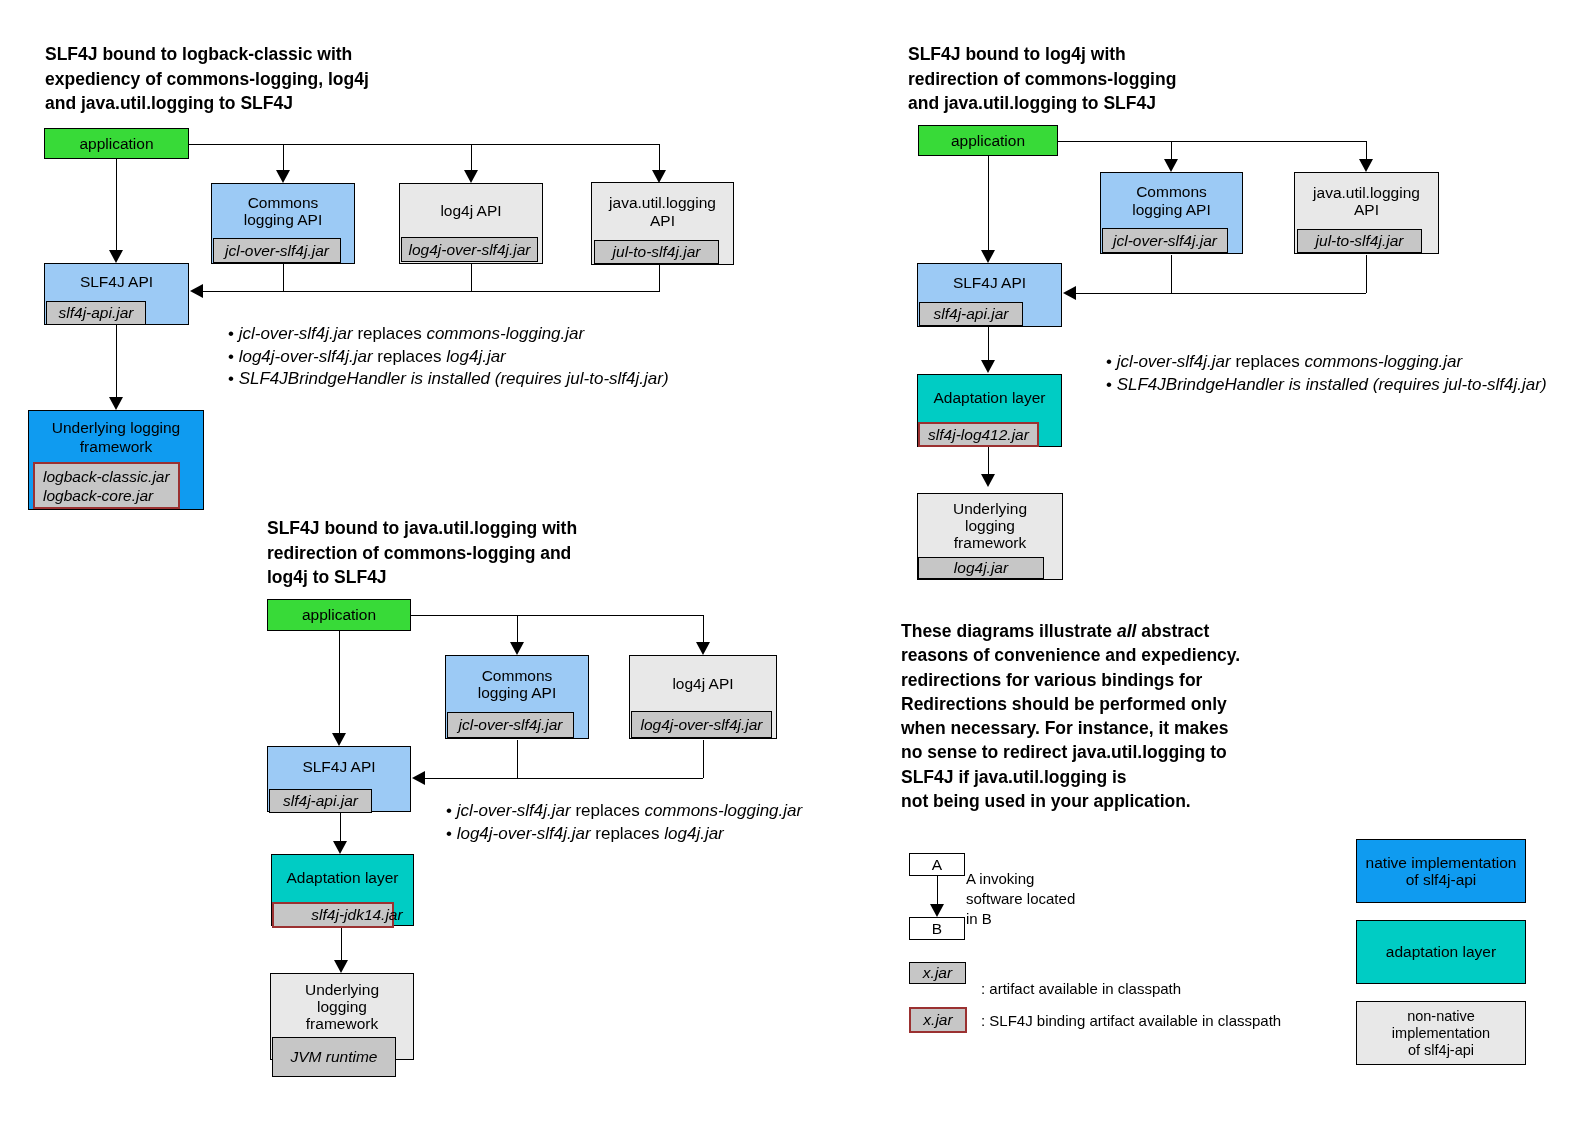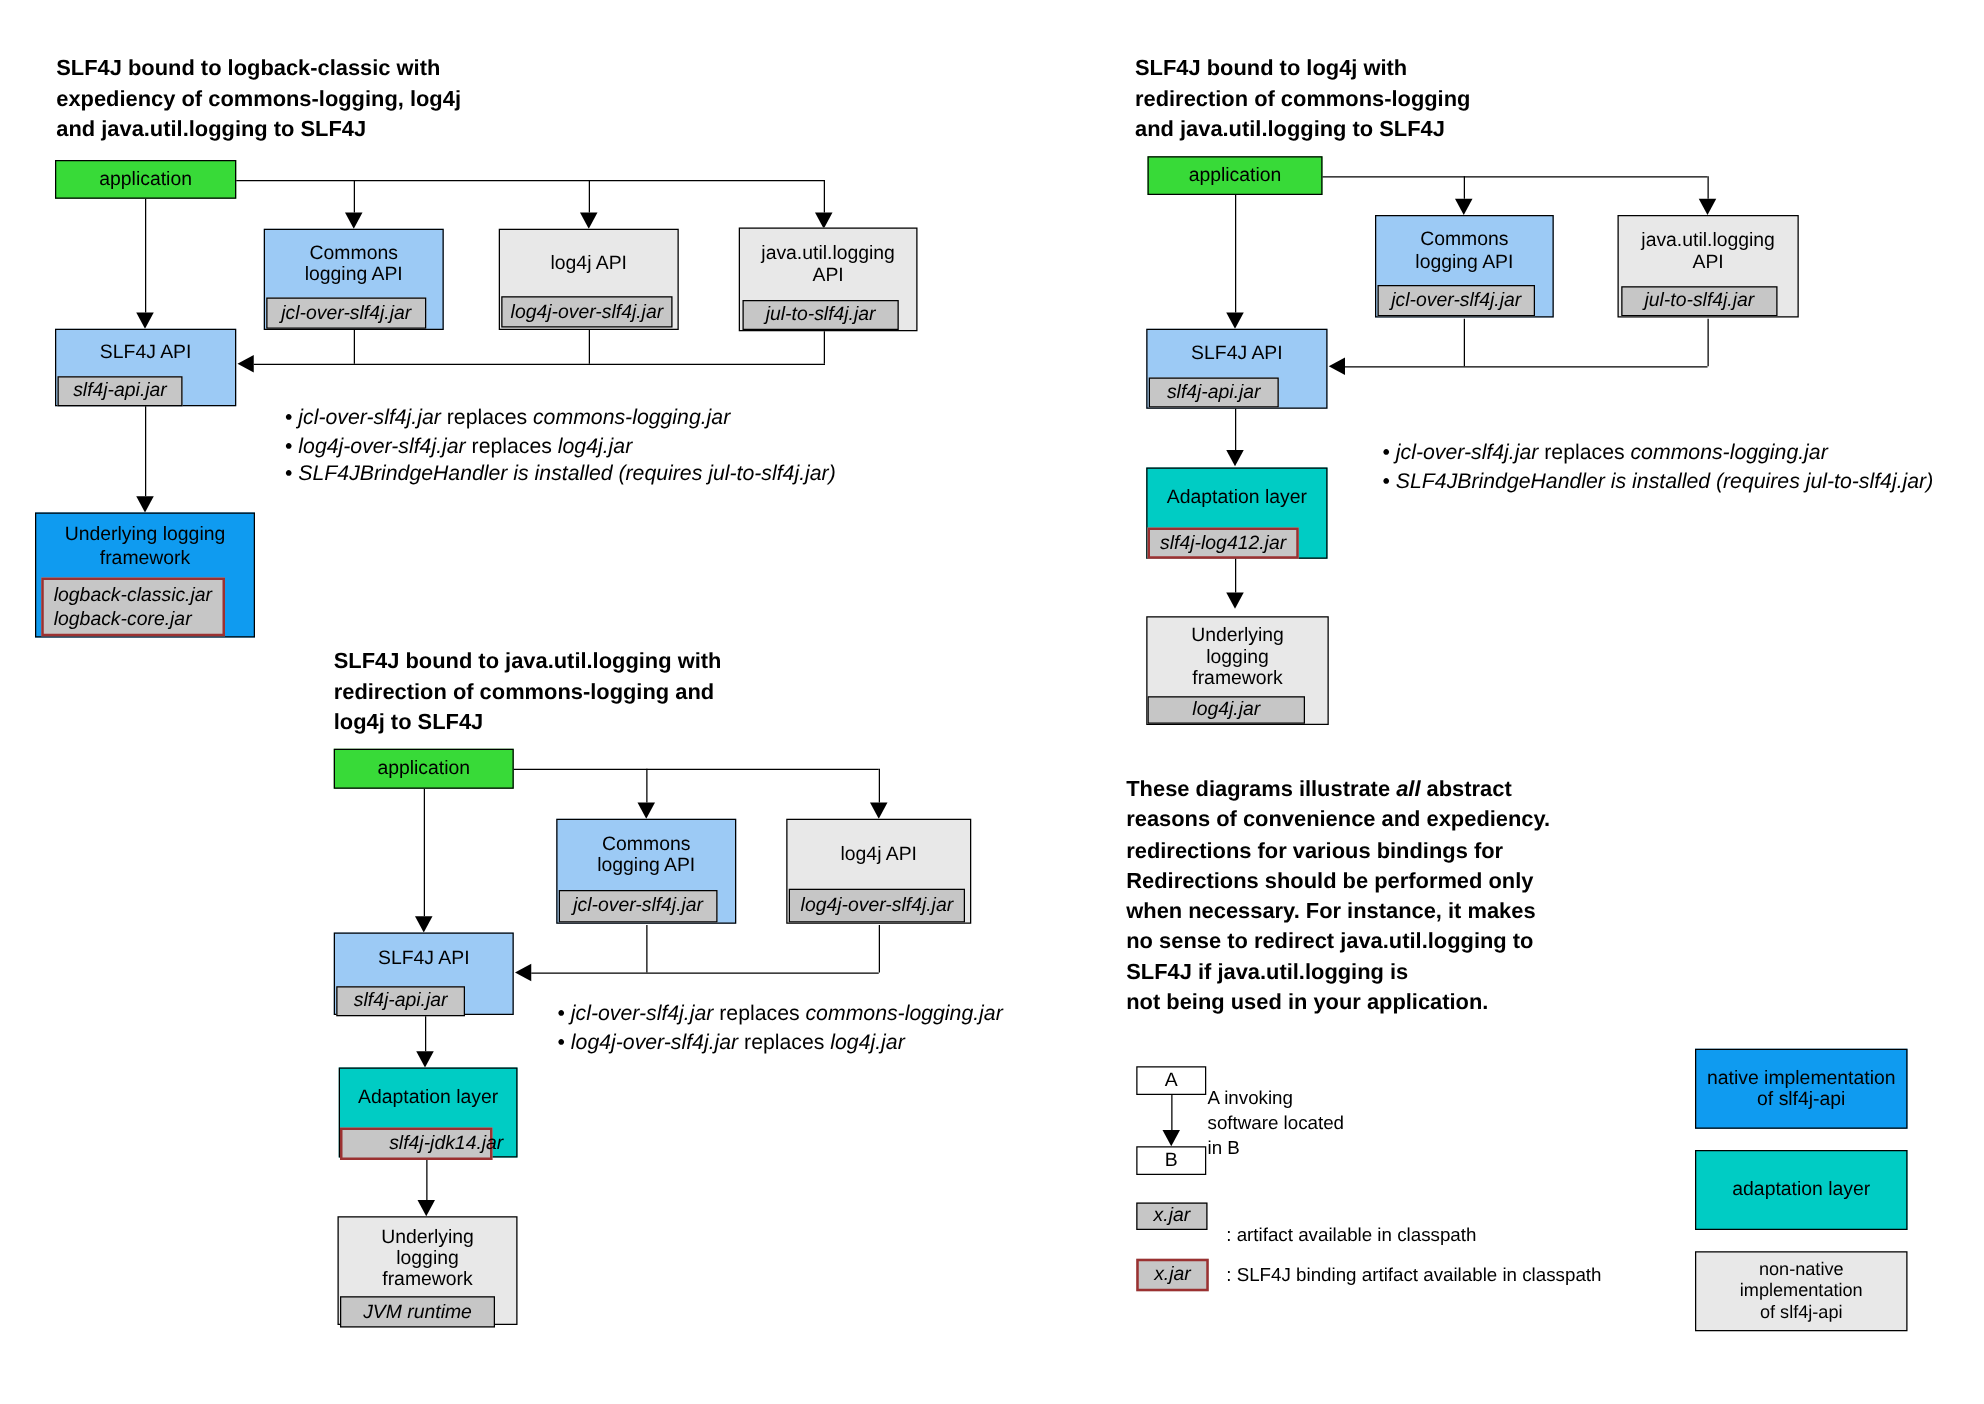--- a/index.html
+++ b/index.html
@@ -199,21 +199,21 @@
   <div class="tab red" style="left:272px;top:902px;width:122px;height:26px;padding-left:48px;">slf4j-jdk14.jar</div>
 
   <div class="vl" style="left:341px;top:928px;height:32px;"></div>
   <div class="ad" style="left:334px;top:960px;"></div>
 
   <div class="box lgray" style="left:270px;top:973px;width:144px;height:87px;padding-bottom:21px;line-height:17px;">
     <div>Underlying</div>
     <div>logging</div>
     <div>framework</div>
   </div>
-  <div class="tab" style="left:272px;top:1037px;width:124px;height:25px;">JVM runtime</div>
+  <div class="tab" style="left:272px;top:1037px;width:124px;height:40px;">JVM runtime</div>
 
   <div class="note" style="left:901px;top:619px;">
     <div><span>These diagrams illustrate </span><span class="it">all</span><span> abstract</span></div>
     <div><span>reasons of convenience and expediency.</span></div>
     <div><span>redirections for various bindings for</span></div>
     <div><span>Redirections should be performed only</span></div>
     <div><span>when necessary. For instance, it makes</span></div>
     <div><span>no sense to redirect java.util.logging to</span></div>
     <div><span>SLF4J if java.util.logging is</span></div>
     <div><span>not being used in your application.</span></div>

